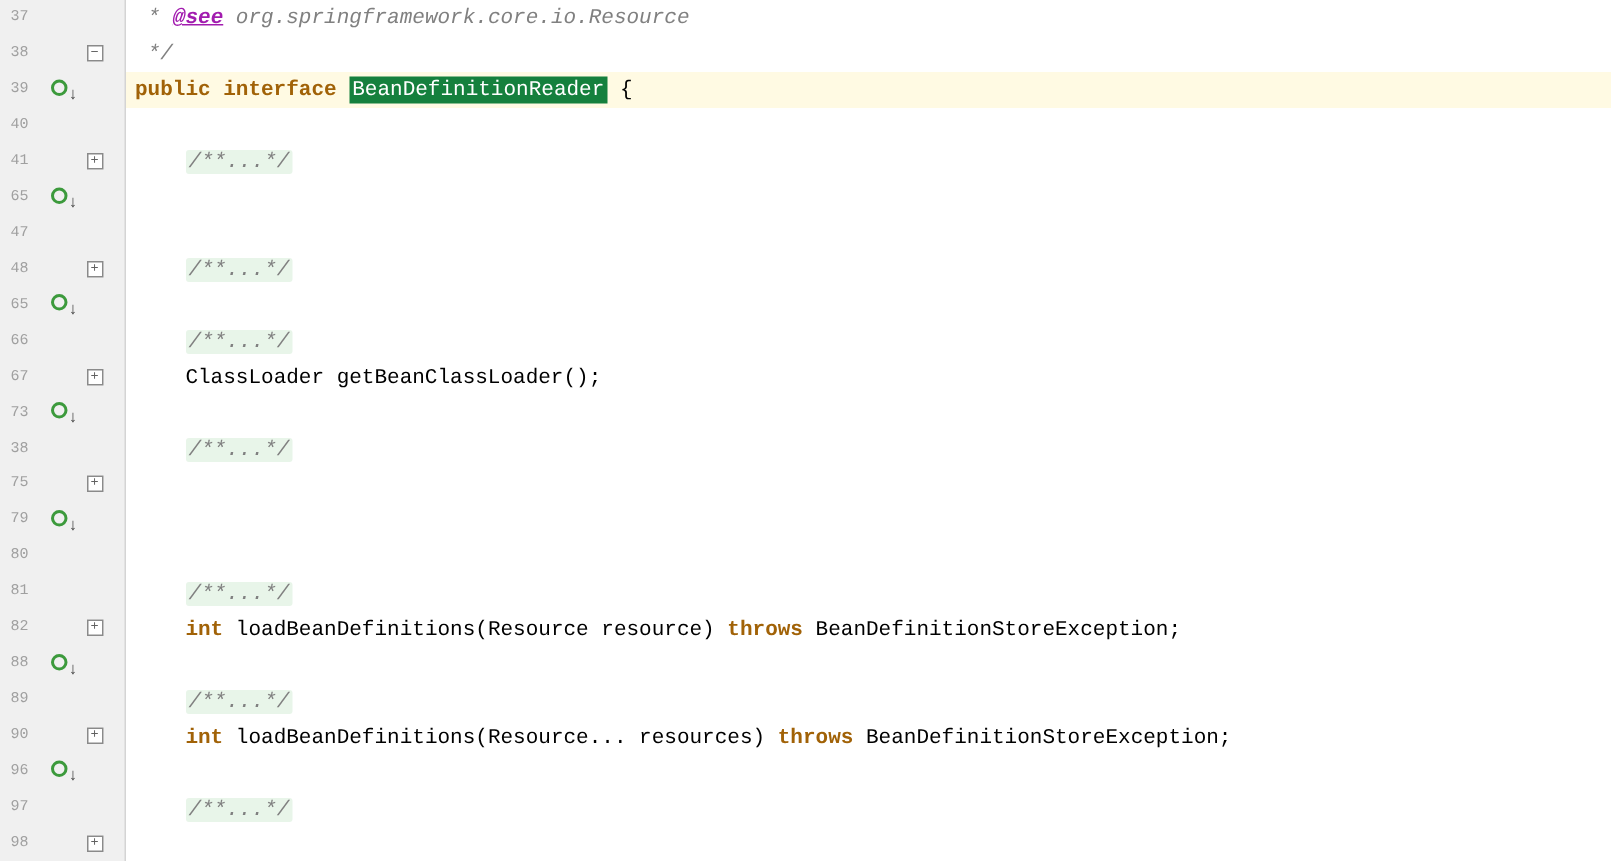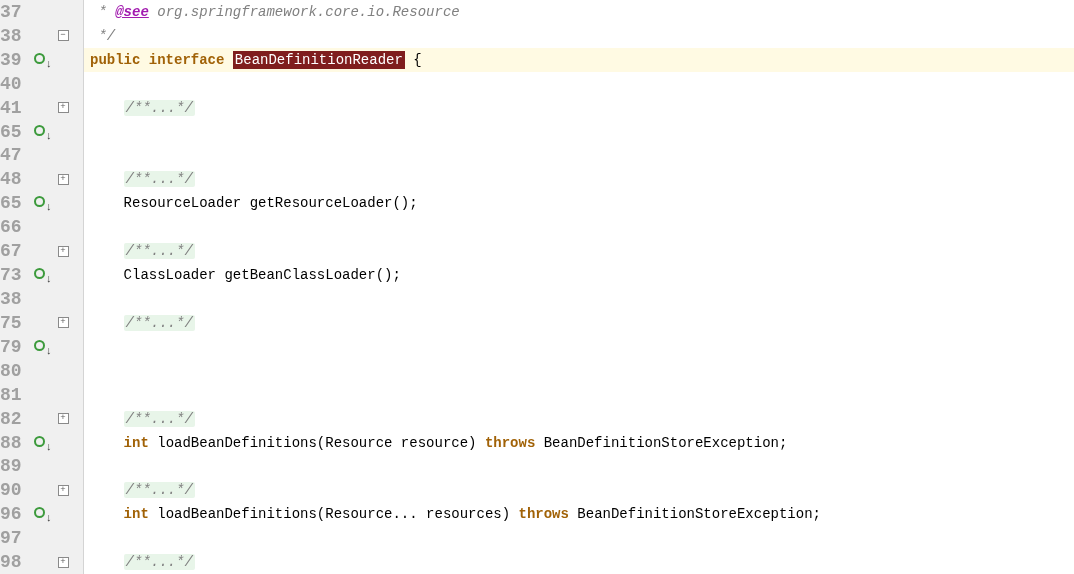--- a/index.html
+++ b/index.html
@@ -25,25 +25,24 @@
       width: 84px;
     }
     .gutter-row {
       display: flex;
       align-items: center;
       height: 24px;
       padding-right: 2px;
     }
     .line-num {
       width: 30px;
-      text-align: left;
+      text-align: center;
       color: #a0a0a0;
-      font-size: 18px;
+      font-size: 10px;
       padding-right: 4px;
-      font-weight: bold;
     }
     .marker-cell {
       width: 22px;
       display: flex;
       align-items: center;
       justify-content: center;
     }
     .fold-cell {
       width: 22px;
       display: flex;
@@ -98,21 +97,21 @@
       display: flex;
       align-items: center;
       white-space: pre;
       position: relative;
     }
     .kw { color: #a16207; font-weight: bold; }
     .cm { color: #808080; font-style: italic; }
     .cm-fold { color: #808080; font-style: italic; background: #e8f5e9; padding: 0 2px; border-radius: 2px; }
     .doc-tag { color: #a21caf; font-style: italic; font-weight: bold; text-decoration: underline; }
     .sel {
-      background: #7f1d1d;
+      background: #15803d;
       color: #ffffff;
       padding: 1px 2px;
       font-family: Liberation Mono, monospace;
     }
     .hl-line-bg {
       position: absolute;
       left: -6px;
       right: 0;
       top: 0;
       bottom: 0;
@@ -299,21 +298,20 @@
     </div>
   <div class="code" id="code">
       <div class="code-row"><span class="cm"> * </span><span class="doc-tag">@see</span><span class="cm"> org.springframework.core.io.Resource</span></div>
       <div class="code-row"><span class="cm"> */</span></div>
       <div class="code-row"><div class="hl-line-bg"></div><span class="kw">public interface </span><span class="sel">BeanDefinitionReader</span><span> {</span></div>
       <div class="code-row"></div>
       <div class="code-row"><span>    </span><span class="cm-fold">/**...*/</span></div>
       <div class="code-row"><span>    </span></div>
       <div class="code-row"></div>
       <div class="code-row"><span>    </span><span class="cm-fold">/**...*/</span></div>
-      <div class="code-row"><span>    </span><span>ResourceLoader getResourceLoader();</span></div>
       <div class="code-row"></div>
       <div class="code-row"><span>    </span><span class="cm-fold">/**...*/</span></div>
       <div class="code-row"><span>    </span><span>ClassLoader getBeanClassLoader();</span></div>
       <div class="code-row"></div>
       <div class="code-row"><span>    </span><span class="cm-fold">/**...*/</span></div>
       <div class="code-row"><span>    </span></div>
       <div class="code-row"></div>
       <div class="code-row"></div>
       <div class="code-row"><span>    </span><span class="cm-fold">/**...*/</span></div>
       <div class="code-row"><span>    </span><span class="kw">int</span><span> loadBeanDefinitions(Resource resource) </span><span class="kw">throws</span><span> BeanDefinitionStoreException;</span></div>

